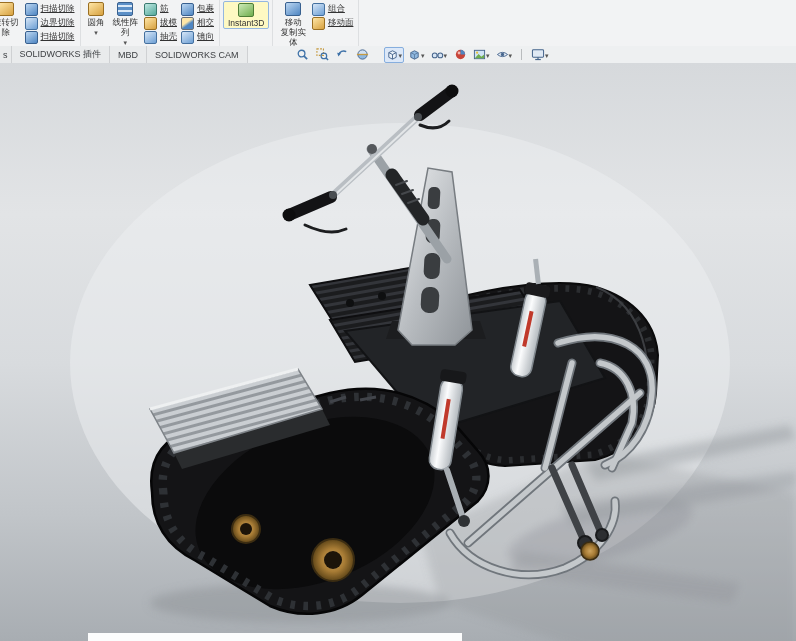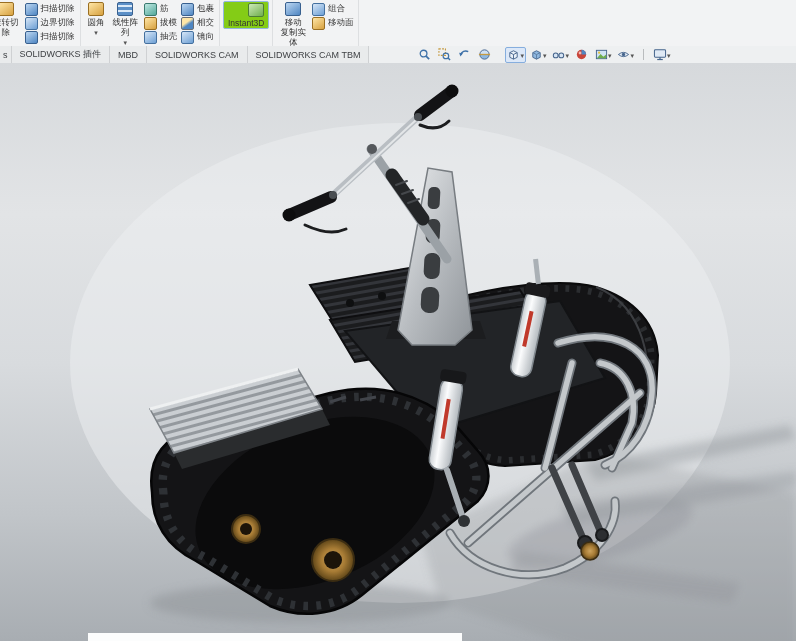--- a/index.html
+++ b/index.html
@@ -14,33 +14,33 @@
     background:#f2f3f4;border-bottom:1px solid #cfd1d3;
     display:flex;align-items:stretch;overflow:hidden;
   }
   .rgroup{display:flex;align-items:flex-start;padding:1px 3px 0 3px;border-right:1px solid #dddfe1;}
   .rgroup.cutoff{margin-left:-14px;}
   .bigbtn{
     display:flex;flex-direction:column;align-items:center;justify-content:flex-start;
     padding:1px 4px 0 4px;font-size:8.5px;color:#333;line-height:10px;text-align:center;
     white-space:nowrap;cursor:default;
   }
-  .bigbtn.pressed{background:#84cc16;border:1px solid #94b7e0;border-radius:2px;align-items:flex-end;}
+  .bigbtn.pressed{background:#fef9c3;border:1px solid #94b7e0;border-radius:2px;}
   .bicon{width:14px;height:12px;border-radius:2px;margin-bottom:1px;}
   .sicon{width:11px;height:11px;border-radius:2px;flex:0 0 auto;}
   .i-blue{background:linear-gradient(145deg,#bcd7f2,#4f86c2);border:1px solid #38608f;}
   .i-blue2{background:linear-gradient(145deg,#d6e6f7,#6d9fd4);border:1px solid #44709f;}
   .i-gold{background:linear-gradient(145deg,#ffe6a6,#d7a13f);border:1px solid #9a6f22;}
   .i-teal{background:linear-gradient(145deg,#bfe8e2,#52a89b);border:1px solid #3a7a70;}
   .i-grid{background:repeating-linear-gradient(0deg,#5b8fc7 0 3px,#dbe9f7 3px 5px);border:1px solid #38608f;}
   .i-green{background:linear-gradient(145deg,#cdeab8,#6fae4e);border:1px solid #4d7d36;}
   .i-mix{background:linear-gradient(145deg,#ffe6a6 40%,#4f86c2 60%);border:1px solid #6b6f74;}
   .caret::after{content:"▾";font-size:7px;color:#555;line-height:6px;}
   .smallcol{display:flex;flex-direction:column;justify-content:flex-start;gap:2px;padding-top:2px;}
-  .smallbtn{display:flex;align-items:center;gap:3px;font-size:8.5px;height:12px;padding:0 2px;color:#333;white-space:nowrap;cursor:default;}
+  .smallbtn{display:flex;align-items:center;gap:3px;font-size:8.5px;height:12px;padding:0 2px;color:#333;white-space:nowrap;cursor:default;text-decoration:underline;}
   
   .tabbar{
     position:absolute;top:46px;left:0;right:0;height:17px;
     background:#eef0f1;border-bottom:1px solid #c6c9cb;
     display:flex;align-items:stretch;font-size:9px;color:#3c3f42;
   }
   .tab{display:flex;align-items:center;padding:0 8px;background:#e9ebec;border-right:1px solid #cfd1d3;white-space:nowrap;cursor:default;}
   .tab.partial{padding:0 3px;}
   .hud{display:flex;align-items:center;gap:2px;margin-left:46px;}
   .hudbtn{height:14px;min-width:14px;display:flex;align-items:center;justify-content:center;padding:0 1px;border:1px solid transparent;border-radius:2px;cursor:default;}
@@ -158,23 +158,20 @@
     <span>s</span>
   </div>
   <div class="tab">
     <span>SOLIDWORKS 插件</span>
   </div>
   <div class="tab">
     <span>MBD</span>
   </div>
   <div class="tab">
     <span>SOLIDWORKS CAM</span>
-  </div>
-  <div class="tab">
-    <span>SOLIDWORKS CAM TBM</span>
   </div>
 
   <div class="hud">
     <div class="hudbtn" title="zoom-to-fit">
       <svg width="13" height="13" viewBox="0 0 14 14">
         <circle cx="6" cy="6" r="3.6" fill="none" stroke="#3f72a8" stroke-width="1.4"></circle>
         <line x1="8.7" y1="8.7" x2="12" y2="12" stroke="#3f72a8" stroke-width="1.8"></line>
       </svg>
     </div>
     <div class="hudbtn" title="zoom-to-area">

